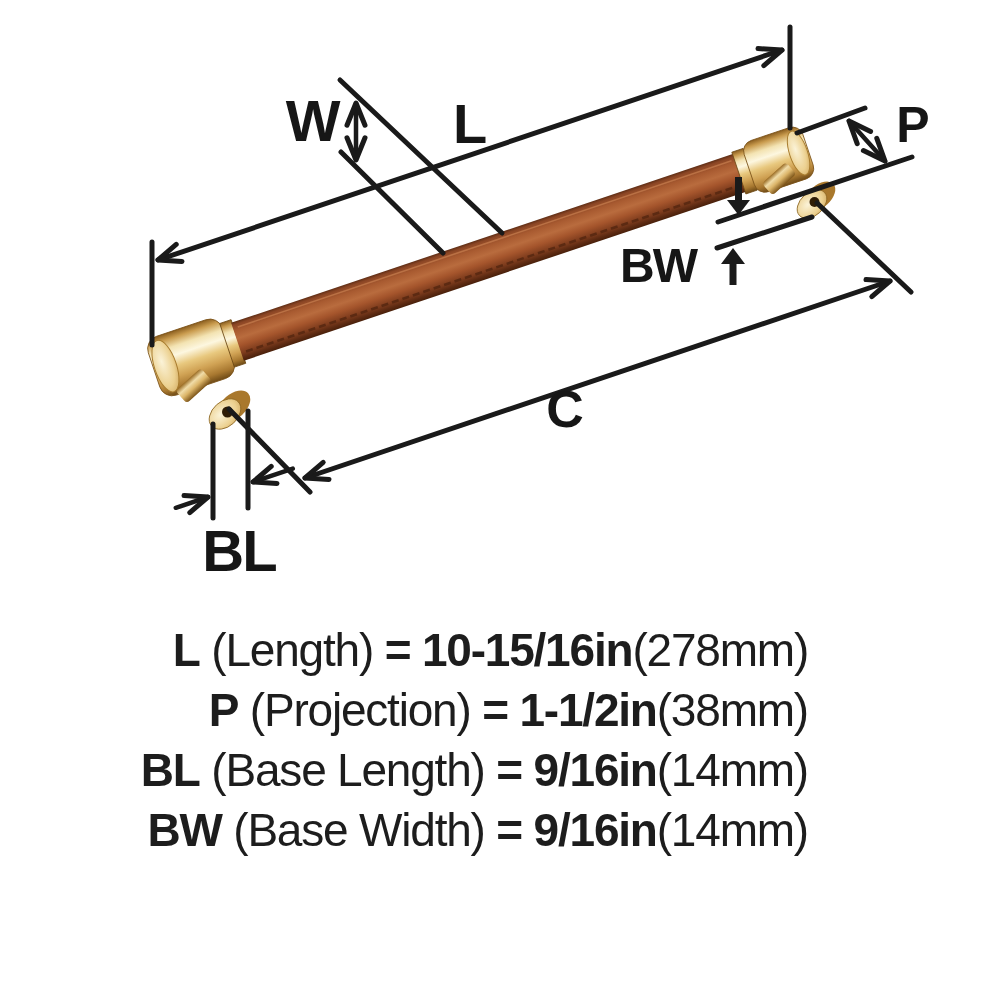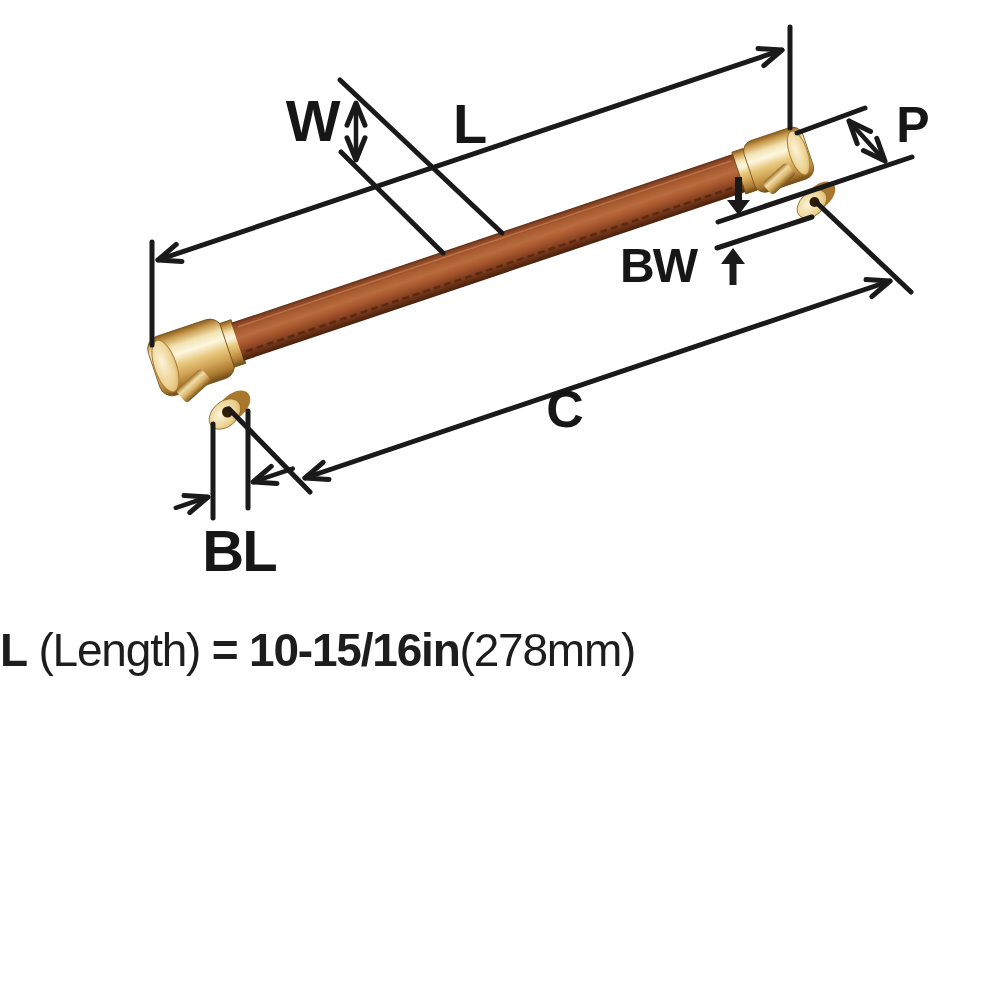--- a/index.html
+++ b/index.html
@@ -8,21 +8,21 @@
     overflow:hidden;font-family:"Liberation Sans",sans-serif;
   }
   .stage{position:absolute;inset:0;}
   svg.diagram{position:absolute;left:0;top:0;}
   .dimline{stroke:#1a1a1a;stroke-width:5;fill:none;stroke-linecap:round;}
   .thin{stroke-width:4.5;}
   .chev{stroke:#1a1a1a;stroke-width:5;fill:none;stroke-linecap:round;stroke-linejoin:round;}
   .solidarrow{fill:#1a1a1a;stroke:none;}
   .dimlabel{font-family:"Liberation Sans",sans-serif;font-weight:700;fill:#161616;text-anchor:middle;}
   .specs{
-    position:absolute;left:0;top:620px;width:808px;text-align:left;
+    position:absolute;left:0;top:620px;width:808px;text-align:right;
     font-size:46px;line-height:60px;letter-spacing:-1.2px;color:#1d1d1d;
     font-family:"Liberation Sans",sans-serif;font-weight:400;white-space:nowrap;
   }
   .specs .b{font-weight:700;}
 </style>
 </head>
 <body>
 
 <div class="stage">
 
@@ -145,17 +145,20 @@
       <text class="dimlabel" x="658" y="282" font-size="48" letter-spacing="-2">BW</text>
       <text class="dimlabel" x="565" y="427" font-size="52">C</text>
       <text class="dimlabel" x="239" y="571" font-size="58" letter-spacing="-2">BL</text>
     </g>
   </svg>
 
   <div class="specs">
   <div class="spec-row"><span class="b">L</span><span>&nbsp;(Length)&nbsp;</span><span class="b">=&nbsp;10-15/16in</span><span>(278mm)</span></div>
 
 
+  <div class="spec-row"><span class="b">P</span><span>&nbsp;(Projection)&nbsp;</span><span class="b">=&nbsp;1-1/2in</span><span>(38mm)</span></div>
 
 
+  <div class="spec-row"><span class="b">BL</span><span>&nbsp;(Base Length)&nbsp;</span><span class="b">=&nbsp;9/16in</span><span>(14mm)</span></div>
 
+  <div class="spec-row"><span class="b">BW</span><span>&nbsp;(Base Width)&nbsp;</span><span class="b">=&nbsp;9/16in</span><span>(14mm)</span></div>
 </div>
 </div>
 
 </body></html>

